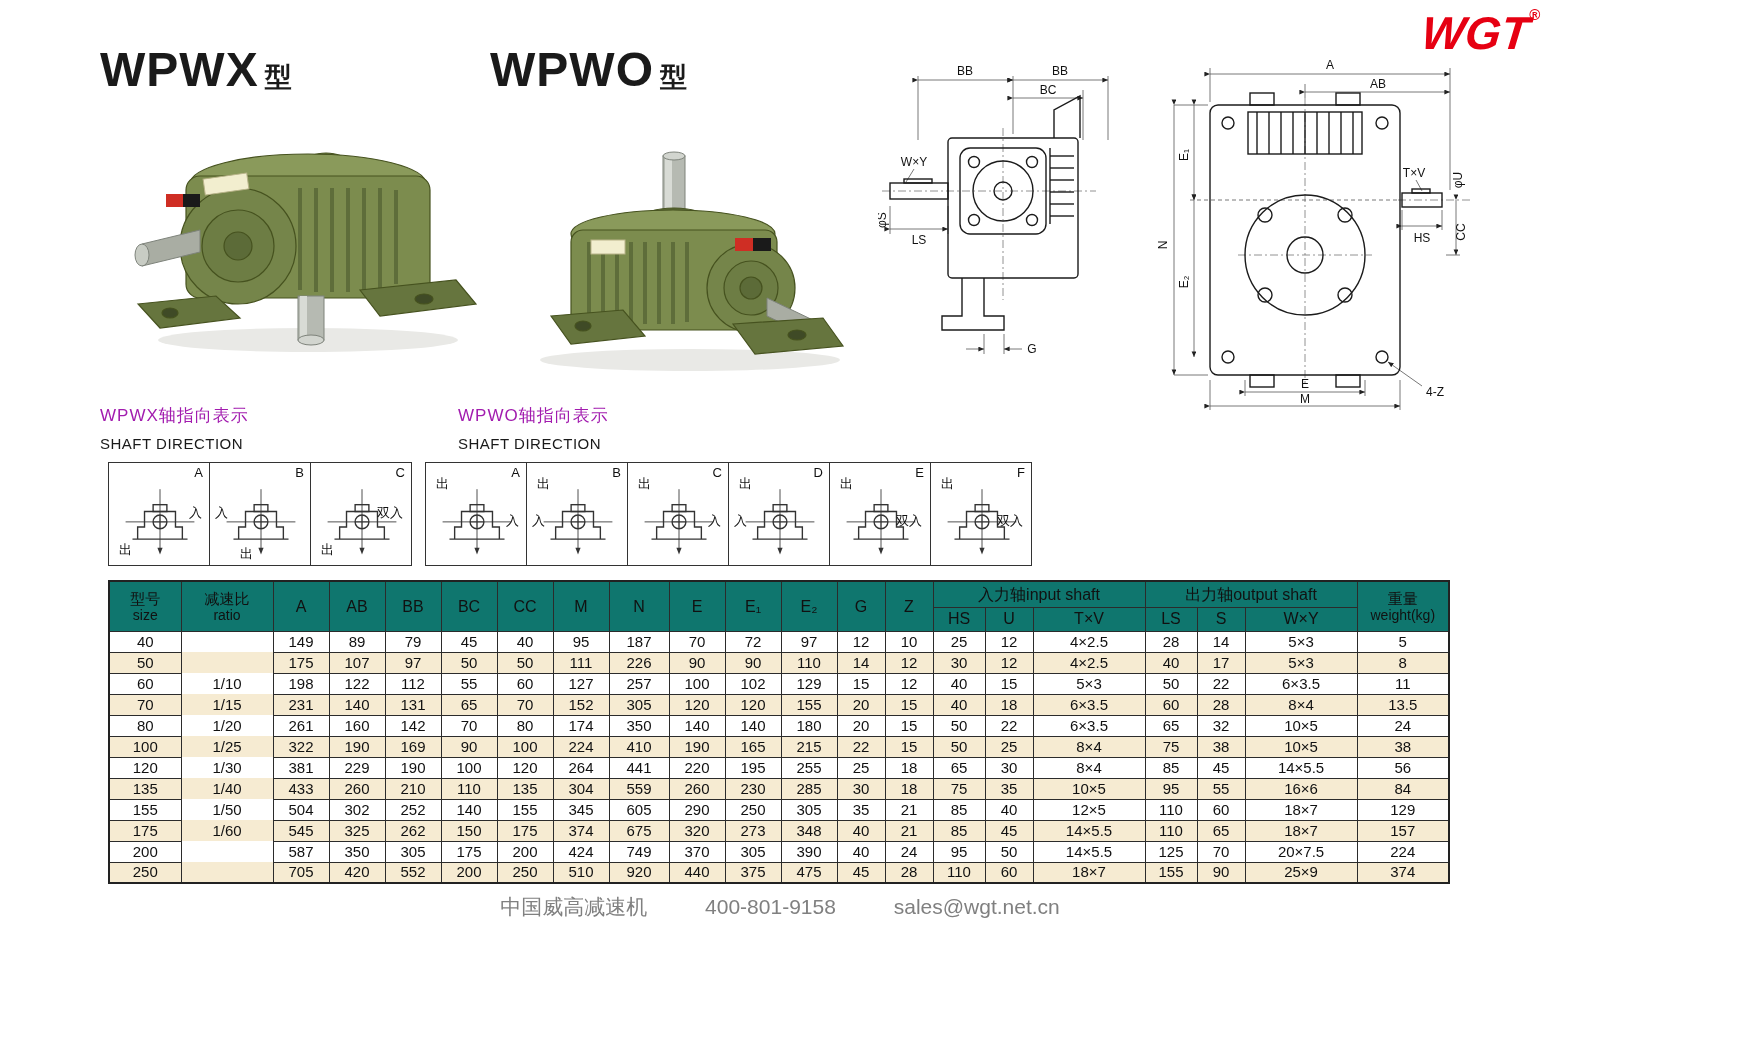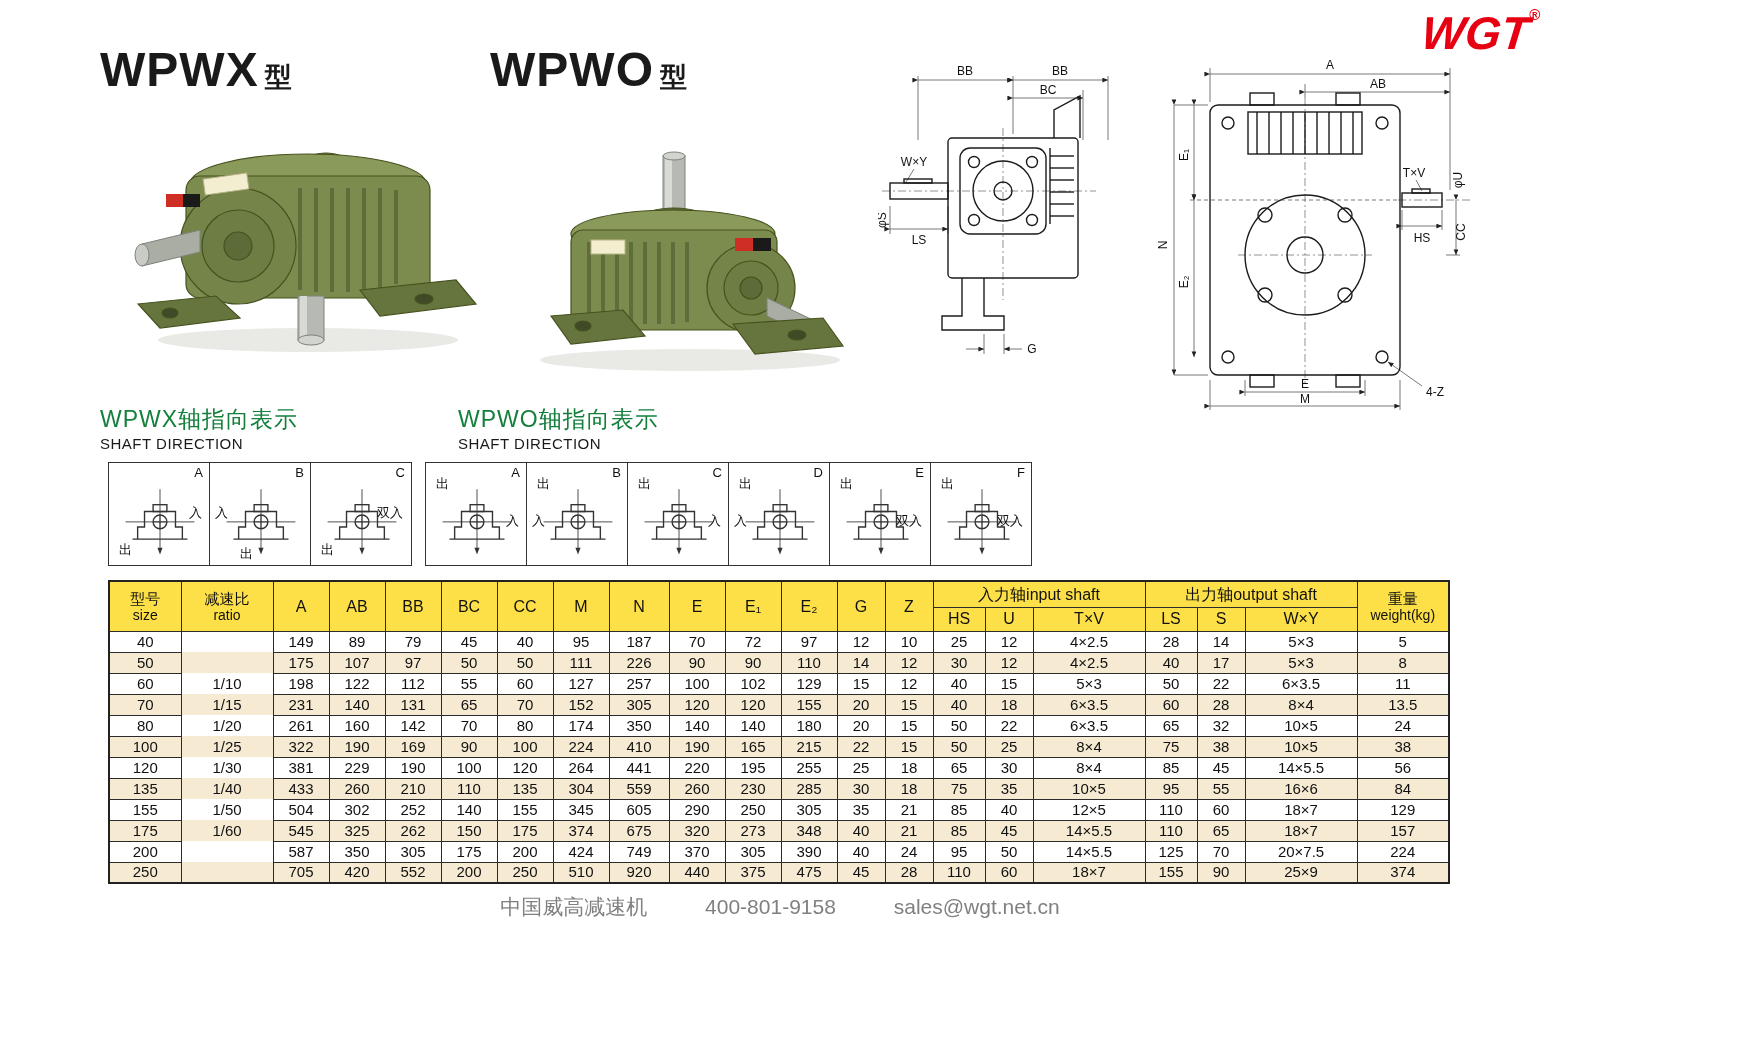--- a/index.html
+++ b/index.html
@@ -15,39 +15,39 @@
   .mt-suffix { font-size:27px; font-weight:bold; margin-left:6px; color:#1a1a1a; }
 
   
   .logo { position:absolute; }
   .logo-text { display:inline-block; font-size:46px; font-weight:bold; font-style:italic;
                color:#e60012; letter-spacing:0px; transform:skewX(-6deg); }
   .logo-reg { color:#e60012; font-size:15px; vertical-align:top; font-weight:bold; }
 
   
   .sd-title { position:absolute; }
-  .sd-cn { font-size:23px; color:#15803d; letter-spacing:1px; }
-  .sd-en { font-size:15px; color:#1a1a1a; letter-spacing:0.5px; margin-top:0; }
+  .sd-cn { font-size:17px; color:#a21caf; letter-spacing:1px; }
+  .sd-en { font-size:15px; color:#1a1a1a; letter-spacing:0.5px; margin-top:8px; }
   .sd-strip { position:absolute; display:flex; }
   .sd-cell { width:102px; height:104px; border:1px solid #333; margin-left:-1px;
              position:relative; background:#fff; }
   .sd-cell:first-child { margin-left:0; }
   .sd-letter { position:absolute; top:2px; right:6px; font-size:13px; color:#111; }
   .sd-glyph { position:absolute; left:8px; top:9px; width:86px; height:86px; }
   .sd-label { position:absolute; font-size:13px; color:#111; white-space:nowrap; }
 
   
   .tech-drawing, .product-photo { position:absolute; }
 
   
   .spec-table { position:absolute; border-collapse:collapse; table-layout:fixed;
                 width:1340px; border:2px solid #222; }
   .spec-table th, .spec-table td { border:1px solid #2b2b2b; text-align:center;
                 padding:0; line-height:1.2; overflow:hidden; white-space:nowrap; }
-  .spec-table thead th { background:#fde047; font-weight:normal; font-size:16px; height:26px; }
+  .spec-table thead th { background:#0f766e; font-weight:normal; font-size:16px; height:26px; }
   .spec-table thead tr:nth-child(2) th { height:24px; }
   .spec-table thead th .th2 { font-size:14px; line-height:1.05; }
   .spec-table thead th .th1 { font-size:15px; line-height:1.15; }
   .spec-table tbody td { height:21px; font-size:15px; background:#fff; }
   .spec-table tbody tr:nth-child(even) td { background:#f6ebd2; }
   .spec-table tbody td.c-ratio { border-top:none; border-bottom:none; }
 
   
   .footer { position:absolute; left:0; width:1560px; text-align:center;
             color:#808080; font-size:21px; }

